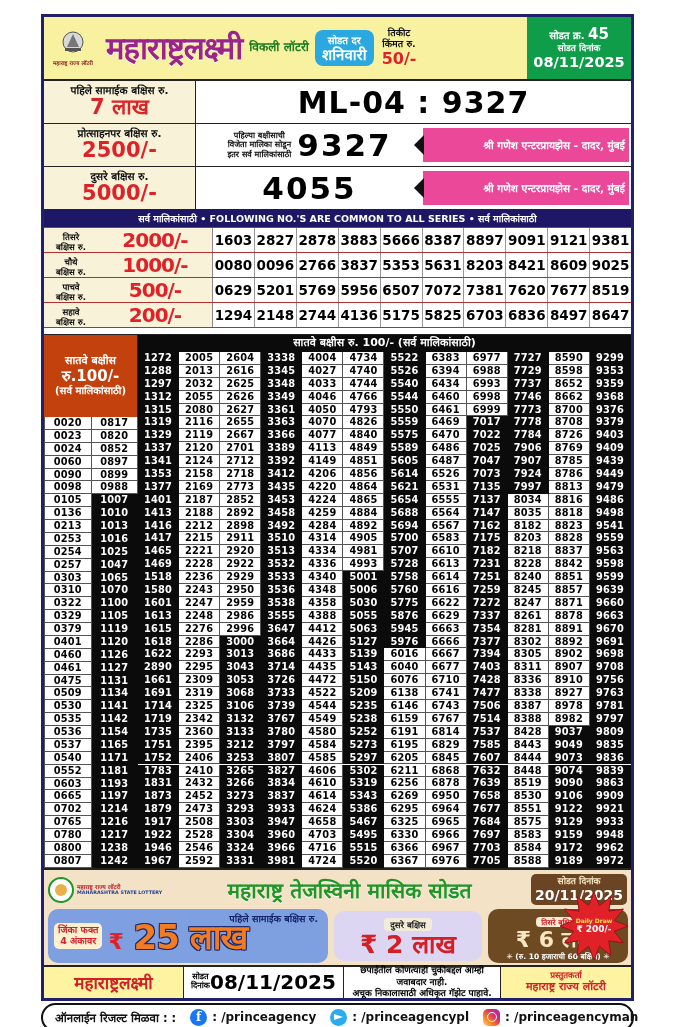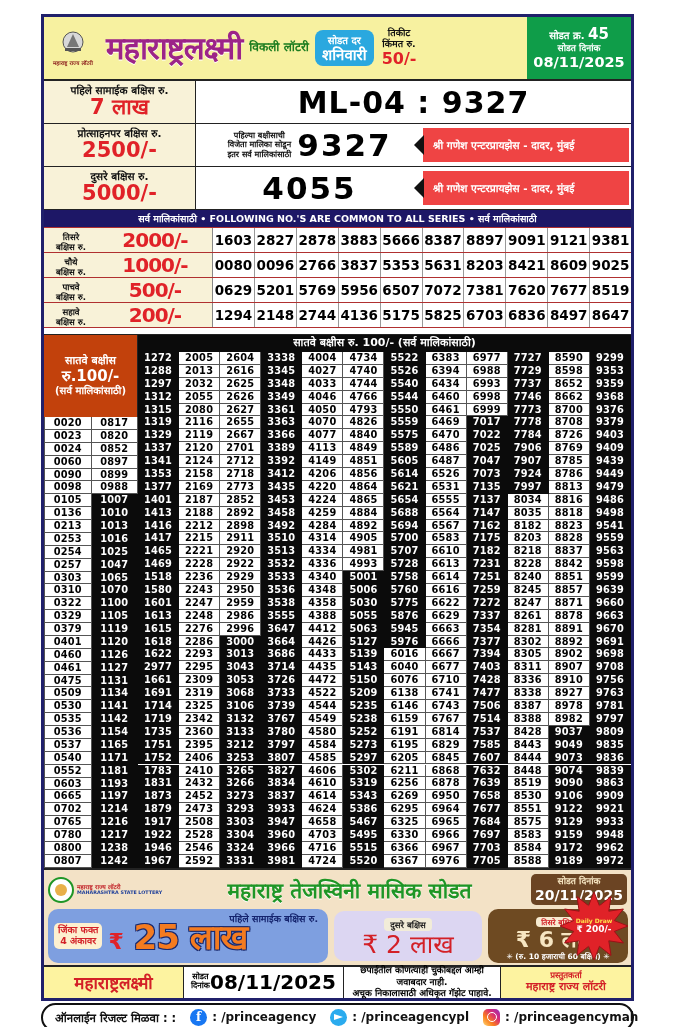--- a/index.html
+++ b/index.html
@@ -29,21 +29,21 @@
   
   .tp{display:flex;border-bottom:1.5px solid #222;height:43px;}
   .tp .lab{width:152px;background:#f8f2d8;border-right:1.5px solid #222;text-align:center;display:flex;flex-direction:column;justify-content:center;line-height:1.05;}
   .tp .lab .l1{font-size:10.5px;font-weight:bold;color:#111;}
   .tp .lab .l2{font-size:21px;font-weight:bold;color:#e02228;}
   .tp .mid{flex:1;display:flex;align-items:center;justify-content:center;background:#fff;}
   .bigRes{font-size:30px;font-weight:bold;color:#000;letter-spacing:1px;}
   .note{font-size:8px;font-weight:bold;color:#111;line-height:1.15;white-space:pre-line;text-align:center;margin-right:6px;}
   .num4{font-size:31px;font-weight:bold;color:#000;letter-spacing:2px;}
   .winWrap{width:208px;display:flex;align-items:center;}
-  .winBox{position:relative;background:#ef4444;color:#fff;font-size:10.5px;font-weight:bold;padding:10px 4px 10px 10px;width:100%;margin-right:2px;}
+  .winBox{position:relative;background:#ec4899;color:#fff;font-size:10.5px;font-weight:bold;padding:10px 4px 10px 10px;width:100%;margin-right:2px;text-align:right;}
   .winBox::before{content:"";position:absolute;left:-9px;top:50%;transform:translateY(-50%);border-top:10px solid transparent;border-bottom:10px solid transparent;border-right:10px solid #111;}
 
   
   .cban{background:#1d1766;color:#fff;font-size:9.5px;font-weight:bold;text-align:center;padding:2px 0;border-bottom:1px solid #b03030;}
   .crow{display:flex;height:25px;border-bottom:1.5px solid #b03030;}
   .crow .clab{width:169px;display:flex;align-items:flex-end;border-right:1px solid #888;background:#f8f2d8;}
   .crow .cl1{font-size:8.5px;font-weight:bold;color:#111;line-height:1.1;text-align:center;width:54px;white-space:pre-line;}
   .crow .camt{flex:1;text-align:center;font-size:20px;font-weight:bold;color:#e02228;letter-spacing:-1px;}
   .crow .cnum{flex:1;display:flex;align-items:center;justify-content:center;border-right:1px solid #999;font-size:13.5px;font-weight:bold;color:#000000;background:#fff;}
   .crow .cnum:last-child{border-right:none;}
@@ -76,21 +76,21 @@
   .pDate .a{font-size:9px;font-weight:bold;color:#f7e6c2;}
   .pDate .b{font-size:14px;font-weight:bold;}
   .pBot{display:flex;align-items:center;gap:6px;height:58px;}
   .panelBlue{position:relative;background:#7e9fe0;border-radius:10px;height:54px;flex:0 0 280px;display:flex;align-items:center;padding:2px 6px;}
   .chipCream{background:#fdf0d0;border-radius:5px;color:#d32027;font-weight:bold;font-size:9.5px;line-height:1.15;text-align:center;padding:2px 4px;white-space:pre-line;}
   .amtBig{font-size:34px;font-weight:bold;color:#f47b20;text-shadow:-1px -1px 0 #1a2a6e,1px -1px 0 #1a2a6e,-1px 1px 0 #1a2a6e,1px 1px 0 #1a2a6e;letter-spacing:-1px;margin-left:6px;}
   .amtBig .rs{font-size:22px;color:#e02228;text-shadow:none;}
   .panelBlue .fl{position:absolute;top:3px;right:10px;font-size:9.5px;font-weight:bold;color:#15246e;}
   .panelLav{background:#dcd6f2;border-radius:10px;height:50px;flex:0 0 148px;text-align:center;position:relative;padding-top:2px;}
   .panelLav .chip{display:inline-block;background:#f2ecd8;border-radius:4px;font-size:8.5px;font-weight:bold;color:#222;padding:1px 6px;}
-  .panelLav .amt{font-size:25px;font-weight:normal;color:#d32027;line-height:1;}
+  .panelLav .amt{font-size:25px;font-weight:bold;color:#d32027;line-height:1;}
   .panelBrown{background:#6e4a22;border-radius:10px;height:54px;flex:0 0 140px;text-align:center;position:relative;padding-top:1px;}
   .panelBrown .chip{display:inline-block;background:#f7ecd2;border-radius:4px;font-size:7.5px;font-weight:bold;color:#d32027;padding:0 5px;}
   .panelBrown .amt{font-size:22px;font-weight:bold;color:#f7e6c2;line-height:1;}
   .panelBrown .nt{font-size:7.5px;font-weight:bold;color:#fff;}
   .starWrap{position:absolute;right:2px;bottom:4px;width:70px;height:70px;}
   .starWrap svg{position:absolute;inset:0;}
   .starTxt{position:absolute;inset:0;display:flex;flex-direction:column;align-items:center;justify-content:center;line-height:1.2;}
   .starTxt .a{font-size:6px;font-weight:bold;color:#ffe24a;}
   .starTxt .b{font-size:9px;font-weight:bold;color:#fff;}
 
@@ -625,21 +625,21 @@
           <div class="cell b">3013</div>
           <div class="cell b">3686</div>
           <div class="cell w">4433</div>
           <div class="cell b">5139</div>
           <div class="cell w">6016</div>
           <div class="cell w">6667</div>
           <div class="cell b">7394</div>
           <div class="cell w">8305</div>
           <div class="cell w">8902</div>
           <div class="cell b">9698</div>
-          <div class="cell b">2977</div>
+          <div class="cell b">2890</div>
           <div class="cell w">2295</div>
           <div class="cell b">3043</div>
           <div class="cell b">3714</div>
           <div class="cell w">4435</div>
           <div class="cell b">5143</div>
           <div class="cell w">6040</div>
           <div class="cell w">6677</div>
           <div class="cell b">7403</div>
           <div class="cell w">8311</div>
           <div class="cell w">8907</div>

